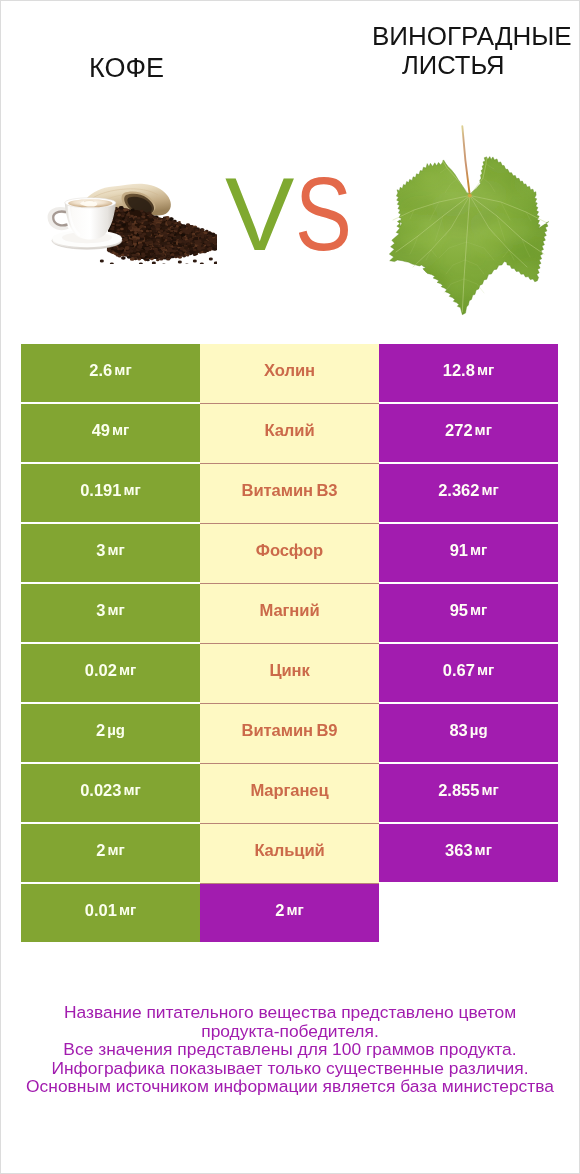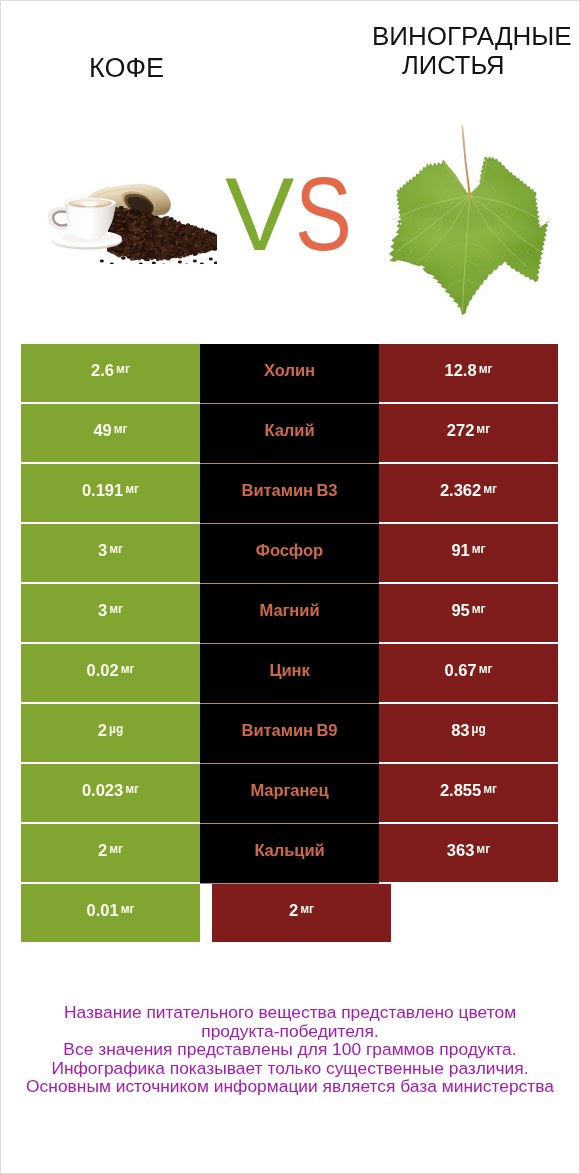--- a/index.html
+++ b/index.html
@@ -16,28 +16,28 @@
   .vs{position:absolute;left:225px;top:177px;font-size:104px;font-weight:400;line-height:74px;letter-spacing:0;white-space:nowrap;}
   .vs span{display:inline-block;}
   .vs .v{color:#7fa930;transform:scaleX(1.0);transform-origin:left top;}
   .vs .s{color:#e3694a;transform:scaleX(0.82);transform-origin:left top;margin-left:1px;}
 
   .imgL{position:absolute;left:47px;top:180px;width:164px;height:79px;}
   .imgR{position:absolute;left:385px;top:124px;width:170px;height:196px;}
 
   .table{position:absolute;left:21px;top:344px;width:537px;text-align:center;}
   .row{display:flex;height:58px;margin-bottom:2px;}
-  .row:last-child{margin-bottom:0;gap:12px;}
+  .row:last-child{margin-bottom:0;}
   .cell{width:179px;display:flex;align-items:center;justify-content:center;box-sizing:border-box;}
   .cL{background:#82a532;color:#fbffee;}
-  .cR{background:#7f1d1d;color:#fffdf6;}
-  .cM{background:#000000;color:#cb6a4a;align-items:center;height:60px;margin-bottom:-2px;border-bottom:1px solid #b98577;box-sizing:border-box;}
+  .cR{background:#a21caf;color:#fffdf6;}
+  .cM{background:#fef9c3;color:#cb6a4a;align-items:center;height:60px;margin-bottom:-2px;border-bottom:1px solid #b98577;box-sizing:border-box;}
   .cM span{font-size:16.6px;font-weight:700;letter-spacing:-0.1px;word-spacing:-1px;position:relative;top:-3px;}
   .num{font-size:16.5px;font-weight:700;position:relative;top:-3px;}
-  .unit{font-size:12px;font-weight:700;margin-left:2px;position:relative;top:-3.6px;}
+  .unit{font-size:15px;font-weight:700;margin-left:2px;position:relative;top:-3.6px;}
 
   .footer{position:absolute;left:0;top:1003px;width:580px;text-align:center;color:#a21caf;font-size:17.4px;line-height:18.6px;}
   .footer div{white-space:nowrap;}
 </style>
 </head>
 <body>
 
 <div class="page">
   <div class="edge"></div>
 

